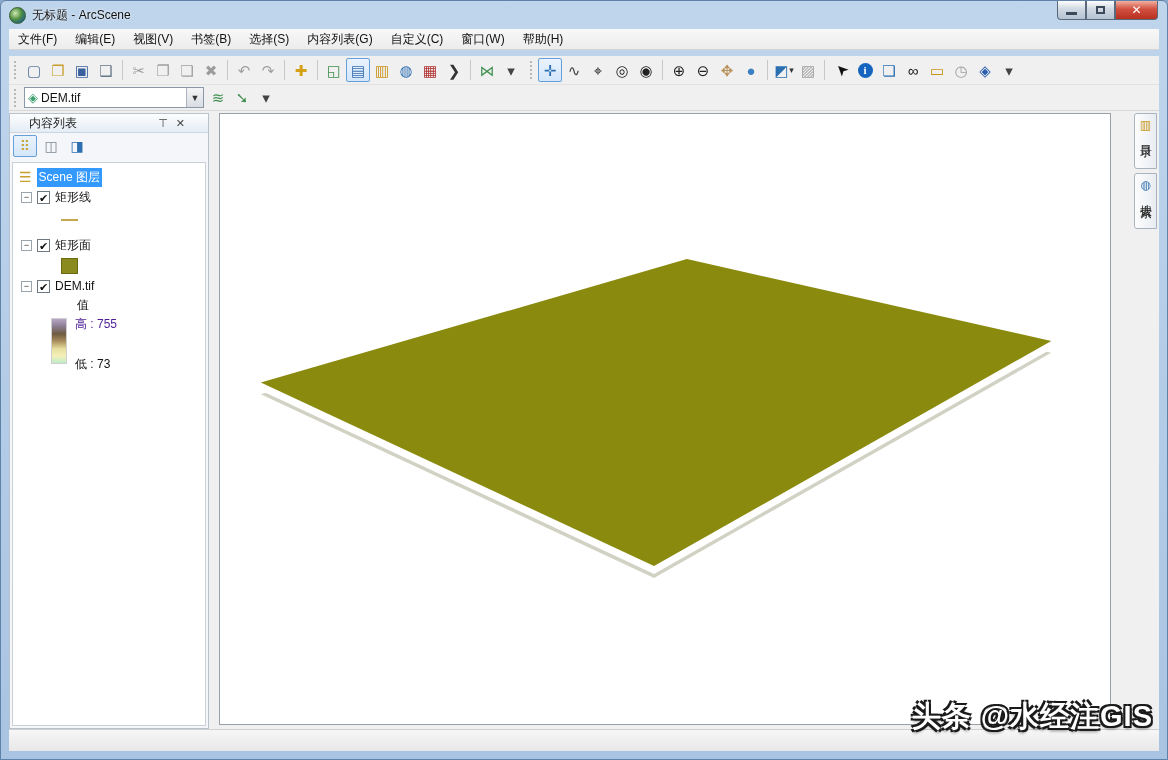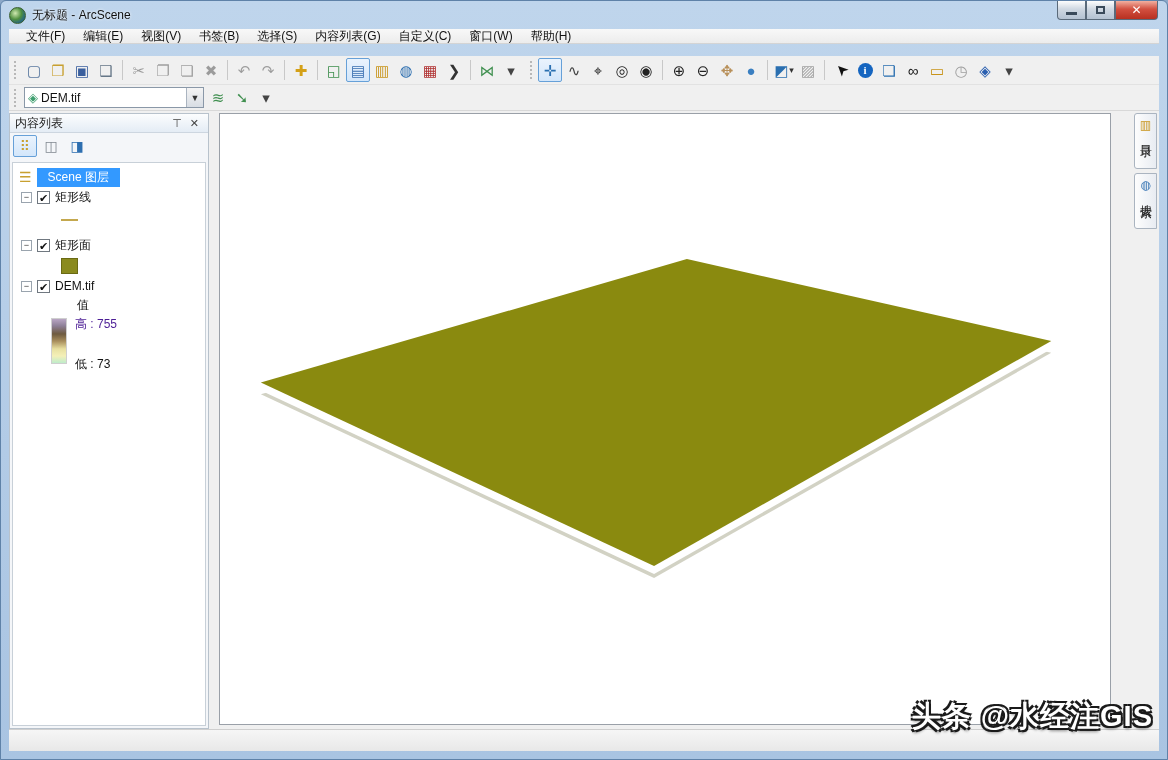--- a/index.html
+++ b/index.html
@@ -11,21 +11,21 @@
   .app-icon { width:17px; height:17px; border-radius:50%; margin-right:6px;
     background:radial-gradient(circle at 35% 35%, #cfe8b0 0%, #4f8f3f 45%, #1f5f8f 80%); border:1px solid #3a5f2f; }
   .title-text { color:#111; text-shadow:0 0 3px #fff; }
   .win-controls { position:absolute; right:9px; top:0; display:flex; }
   .win-btn { width:29px; height:19px; border:1px solid #5a6a7a; border-top:none; background:linear-gradient(#fdfdfd,#cfd8e2 45%,#b4c2d2); display:flex; align-items:center; justify-content:center; }
   .win-btn.min { border-radius:0 0 0 4px; }
   .win-btn.close { width:43px; background:linear-gradient(#f2b0a0,#d25040 45%,#b83020); border-radius:0 0 4px 0; color:#fff; font-weight:bold; }
   .win-btn .bar { width:11px; height:3px; background:#3a4a5a; margin-top:6px; }
   .win-btn .box { width:9px; height:8px; border:2px solid #3a4a5a; }
   
-  .menubar { position:absolute; left:8px; right:8px; top:28px; height:15px; background:linear-gradient(#f8f8f8,#ececec); border-bottom:1px solid #d4d4d4; display:flex; align-items:center; padding-left:8px; }
+  .menubar { position:absolute; left:8px; right:8px; top:28px; height:21px; background:linear-gradient(#f8f8f8,#ececec); border-bottom:1px solid #d4d4d4; display:flex; align-items:center; padding-left:0; }
   .menu-item { padding:4px 9px; color:#111; cursor:default; }
   .tbrow { position:absolute; left:8px; right:8px; background:#f0f0f0; display:flex; align-items:center; }
   .tbrow1 { top:55px; height:29px; border-bottom:1px solid #e2e2e2; }
   .tbrow2 { top:84px; height:26px; border-bottom:1px solid #d8d8d8; }
   .toolbar { display:flex; align-items:center; height:100%; padding:0 2px; }
   .grip { width:5px; height:18px; margin:0 3px; border-left:2px dotted #b8b8b8; }
   .tbtn { width:24px; height:24px; display:flex; align-items:center; justify-content:center; border:1px solid transparent; border-radius:2px; position:relative; }
   .tbtn.sel { background:linear-gradient(#eaf3fd,#d3e6fa); border-color:#66a0d8; }
   .tbtn.dis { opacity:.35; filter:grayscale(1); }
   .tbtn .g { font-size:15px; line-height:1; }
@@ -34,32 +34,32 @@
   .caret { font-size:9px; color:#333; margin-left:1px; }
   .sep { width:1px; height:20px; background:#c8c8c8; margin:0 4px; }
   
   .combo { display:flex; align-items:center; width:180px; height:21px; background:#fff; border:1px solid #8a98a8; margin:0 2px; }
   .combo .cicon { font-size:13px; color:#3f9f6f; padding:0 3px; }
   .combo .cval { flex:1; color:#111; }
   .combo .cbtn { width:17px; height:19px; background:linear-gradient(#f4f4f4,#d8dde4); border-left:1px solid #aab4c0; display:flex; align-items:center; justify-content:center; font-size:9px; color:#333; }
   
   .content { position:absolute; left:8px; right:8px; top:110px; bottom:30px; background:#f0f0f0; }
   .toc-panel { position:absolute; left:0; top:2px; width:200px; bottom:0; background:#f4f6f9; border:1px solid #b8c2cc; }
-  .toc-header { height:19px; background:linear-gradient(#fcfdfe,#e4ecf5); border-bottom:1px solid #cdd6e0; display:flex; align-items:center; padding:0 5px; color:#222; }
+  .toc-header { height:19px; background:linear-gradient(#fcfdfe,#e4ecf5); border-bottom:1px solid #cdd6e0; display:flex; align-items:center; padding:0 19px; color:#222; }
   .toc-header .sp { flex:1; }
   .hdr-ico { font-size:11px; color:#444; padding:0 4px; }
   .toc-btns { height:26px; display:flex; align-items:center; padding:2px 3px; gap:2px; }
   .tocb { width:24px; height:22px; display:flex; align-items:center; justify-content:center; border:1px solid transparent; border-radius:2px; font-size:14px; }
   .tocb.sel { background:linear-gradient(#eaf3fd,#d3e6fa); border-color:#66a0d8; }
   .toc-tree { position:absolute; left:2px; right:2px; top:48px; bottom:2px; background:#fff; border:1px solid #c8d0d8; overflow:hidden; padding-top:4px; }
   .trow { display:flex; align-items:center; height:20px; padding-left:8px; gap:5px; color:#111; }
   .expander { width:11px; height:11px; border:1px solid #9aa4ae; background:#fff; font-size:9px; line-height:9px; text-align:center; color:#333; flex:none; }
   .cbx { width:13px; height:13px; border:1px solid #707880; background:#fff; font-size:11px; line-height:12px; text-align:center; color:#111; flex:none; }
   .root-ico { font-size:14px; color:#c8a030; }
-  .root-label { background:#3399ff; color:#fff; padding:1px 11px; }
+  .root-label { background:#3399ff; color:#fff; padding:1px 2px; }
   .sym-line { width:17px; height:0; border-top:2px solid #c4a84e; margin-left:48px; }
   .sym-fill { width:17px; height:16px; background:#8a8a1e; border:1px solid #6a6a14; margin-left:48px; }
   .leg-field { padding-left:64px; height:18px; display:flex; align-items:center; color:#111; }
   .legend-block { position:relative; height:62px; }
   .ramp { position:absolute; left:38px; top:4px; width:16px; height:46px; border:1px solid #cfcfcf;
     background:linear-gradient(#b9a6c4 0%,#8d7f96 16%,#6e5b40 34%,#a78d5c 50%,#e8e0a0 68%,#f4f0b8 84%,#bfeccb 100%); }
   .leg-high { position:absolute; left:62px; top:2px; color:#4c1d95; }
   .leg-low  { position:absolute; left:62px; top:42px; color:#111; }
   
   .viewport { position:absolute; left:210px; top:2px; right:48px; bottom:4px; background:#fff; border:1px solid #9aa0a8; }

